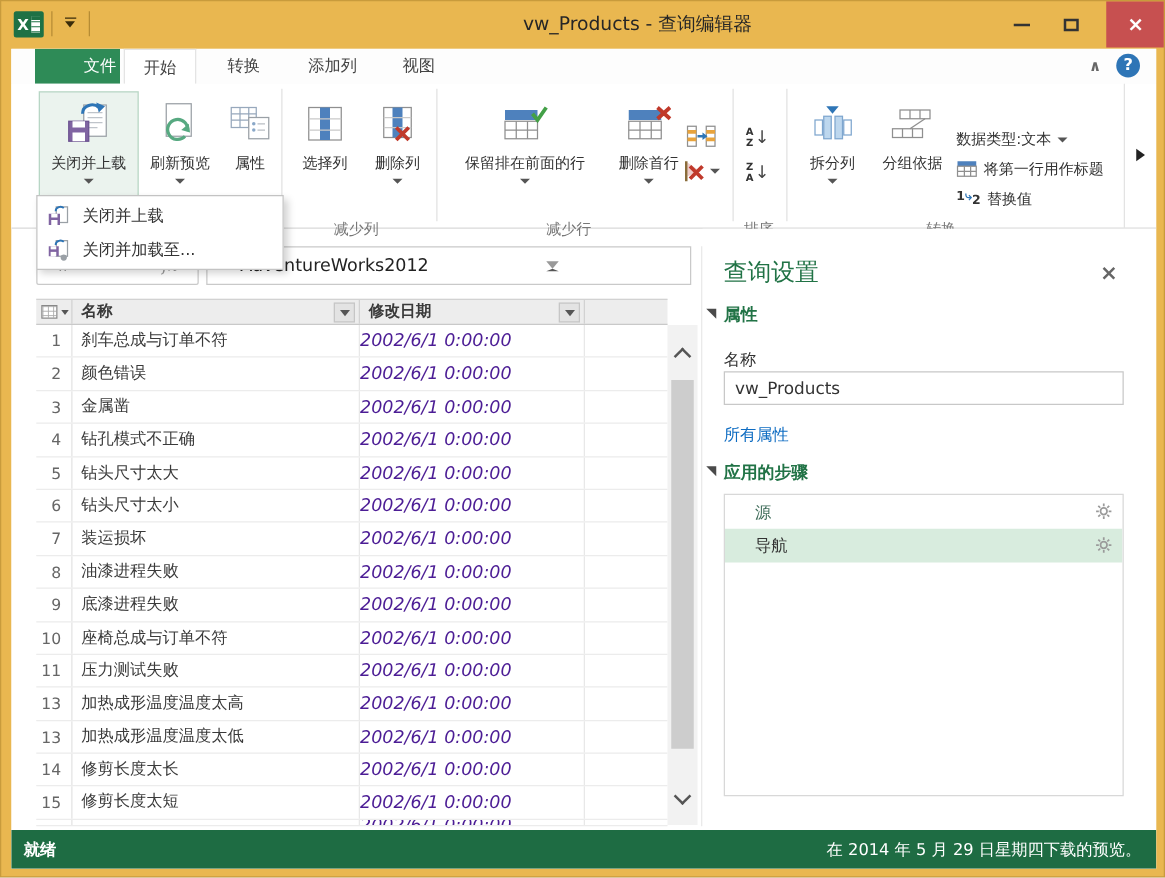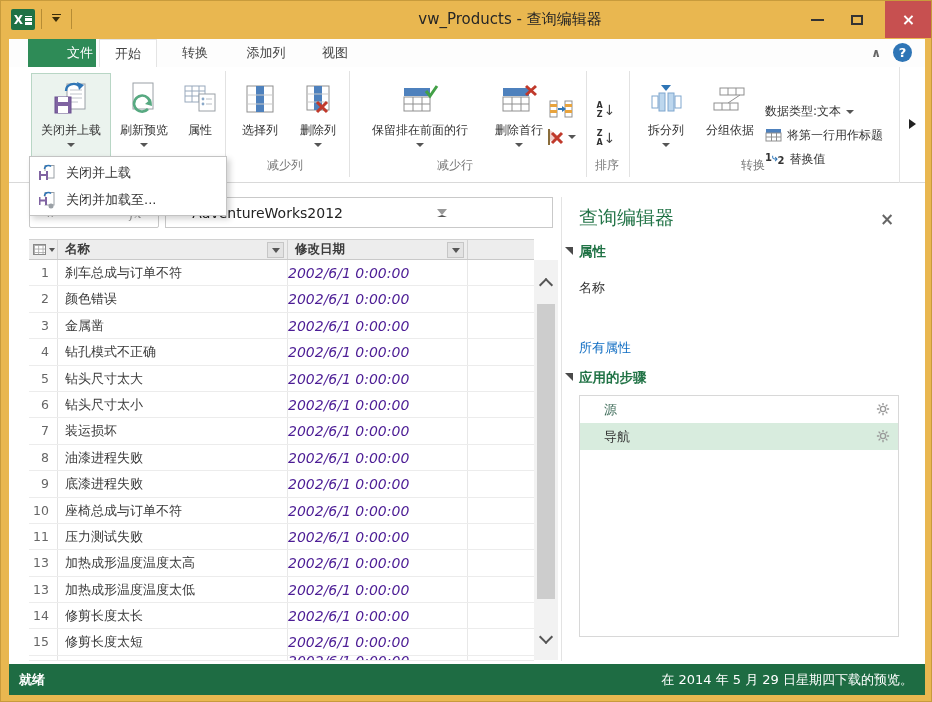--- a/index.html
+++ b/index.html
@@ -37,21 +37,21 @@
   #help-btn{position:absolute;left:884px;top:4px;width:19px;height:19px;border-radius:50%;background:#2E75B6;color:#fff;font-size:13px;font-weight:bold;text-align:center;line-height:19px;}
 
   
   #ribbon{position:absolute;left:0;top:28px;width:100%;height:116px;background:#fff;border-bottom:1px solid #D9D9D9;}
   .vsep{position:absolute;top:4px;height:106px;width:1px;background:#E2E2E2;}
   .rbtn{position:absolute;top:6px;height:102px;display:flex;flex-direction:column;align-items:center;padding-top:3px;cursor:default;border:1px solid transparent;}
   .rbtn .ic{height:44px;display:flex;align-items:center;justify-content:center;}
   .rbtn .lbl{font-size:12px;color:#333;white-space:nowrap;margin-top:1px;}
   .caret{width:0;height:0;border-left:4px solid transparent;border-right:4px solid transparent;border-top:4px solid #555;margin-top:4px;}
   .rbtn.hl{background:#EBF3EE;border:1px solid #B8D6C5;}
-  .grouplabel{position:absolute;top:90px;font-size:12px;color:#777;white-space:nowrap;}
+  .grouplabel{position:absolute;top:108px;font-size:12px;color:#777;white-space:nowrap;}
   .smallbtn{position:absolute;width:30px;height:24px;display:flex;align-items:center;justify-content:center;gap:2px;}
   .sortbtn{position:absolute;width:26px;height:25px;display:flex;align-items:center;justify-content:center;gap:1px;}
   .sortbtn .ltr{font-size:8px;font-weight:bold;color:#333;line-height:9px;text-align:center;}
   .sortbtn .arr{font-size:14px;color:#444;line-height:14px;}
   .txtrow{position:absolute;height:20px;display:flex;align-items:center;gap:5px;font-size:12px;color:#333;white-space:nowrap;}
   #ribbon-expander{position:absolute;left:890px;top:0;width:26px;height:116px;border-left:1px solid #E3E3E3;}
   #ribbon-expander .tri{position:absolute;left:9px;top:52px;width:0;height:0;border-top:5px solid transparent;border-bottom:5px solid transparent;border-left:7px solid #222;}
 
   
   #dropmenu{position:absolute;left:20px;top:117px;width:198px;background:#fff;border:1px solid #C3C3C3;box-shadow:3px 3px 6px rgba(0,0,0,.18);z-index:50;padding:2px 0;}
@@ -492,27 +492,28 @@
 
     <div id="vscroll">
       <div class="chev" id="sb-up"></div>
       <div id="sb-thumb"></div>
       <div class="chev" id="sb-down"></div>
     </div>
 
     <div id="pane-divider"></div>
 
     <div id="panel">
-      <div id="qs-title">查询编辑器</div>
+      <div id="qs-title">查询设置</div>
       <div id="qs-close">×</div>
 
       <div class="expander" style="left:3px;top:64px"></div>
       <div class="sec-h" style="left:17px;top:60px">属性</div>
 
       <div id="lbl-name">名称</div>
+      <input id="name-input" value="vw_Products" style="">
       <div id="all-props">所有属性</div>
 
       <div class="expander" style="left:3px;top:190px"></div>
       <div class="sec-h" style="left:17px;top:186px">应用的步骤</div>
 
       <div id="steps-box">
   <div class="step">
     <span class="slabel">源</span>
     <span class="gear">
       <svg width="14" height="14" viewBox="0 0 16 16">

